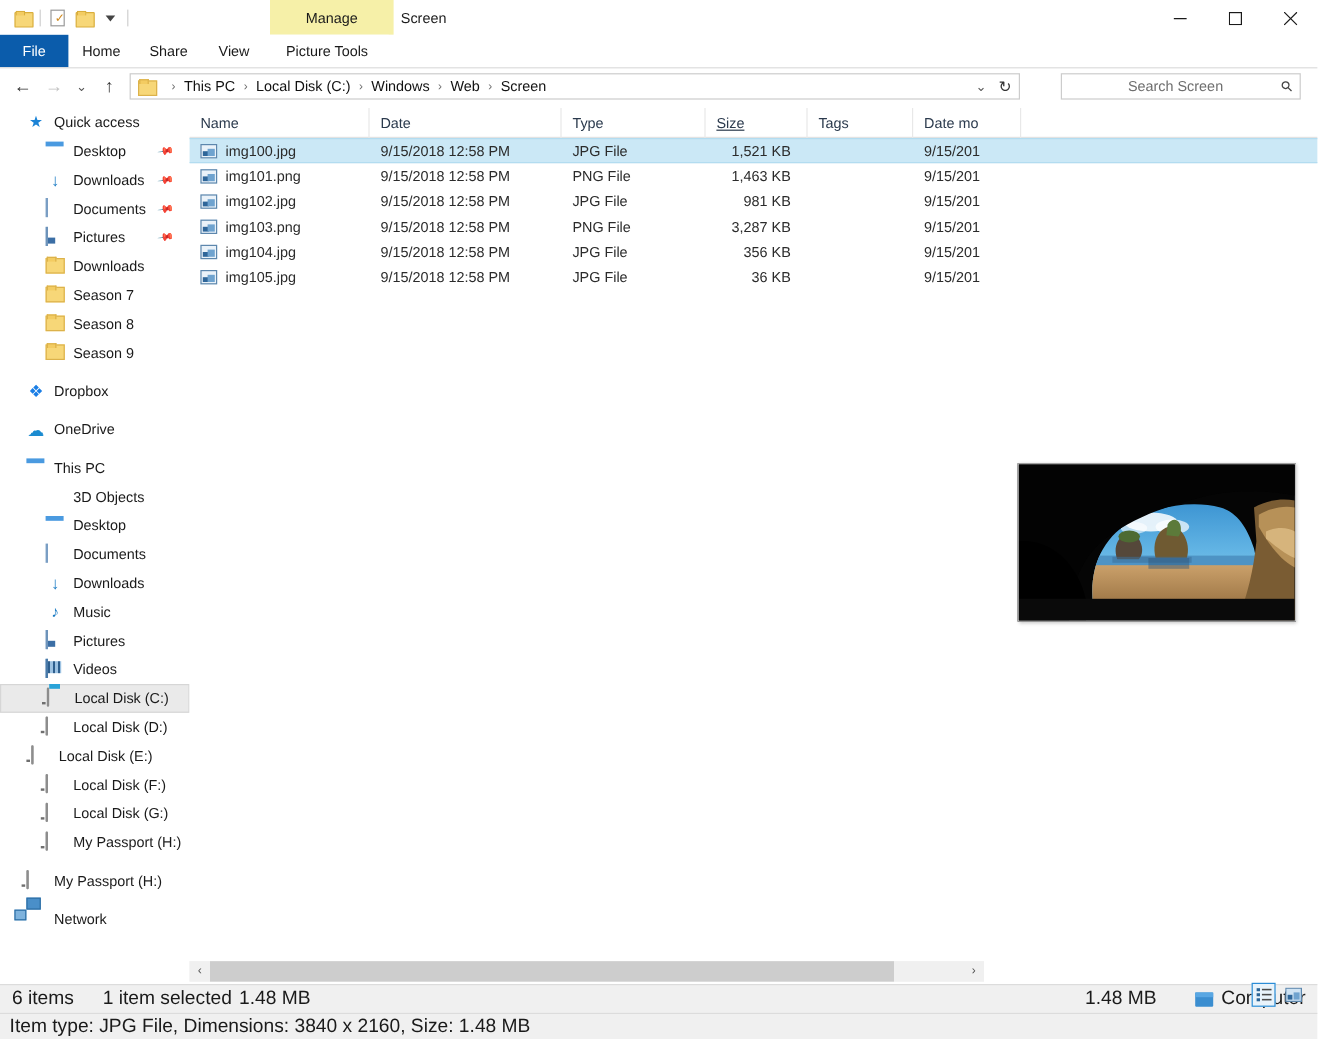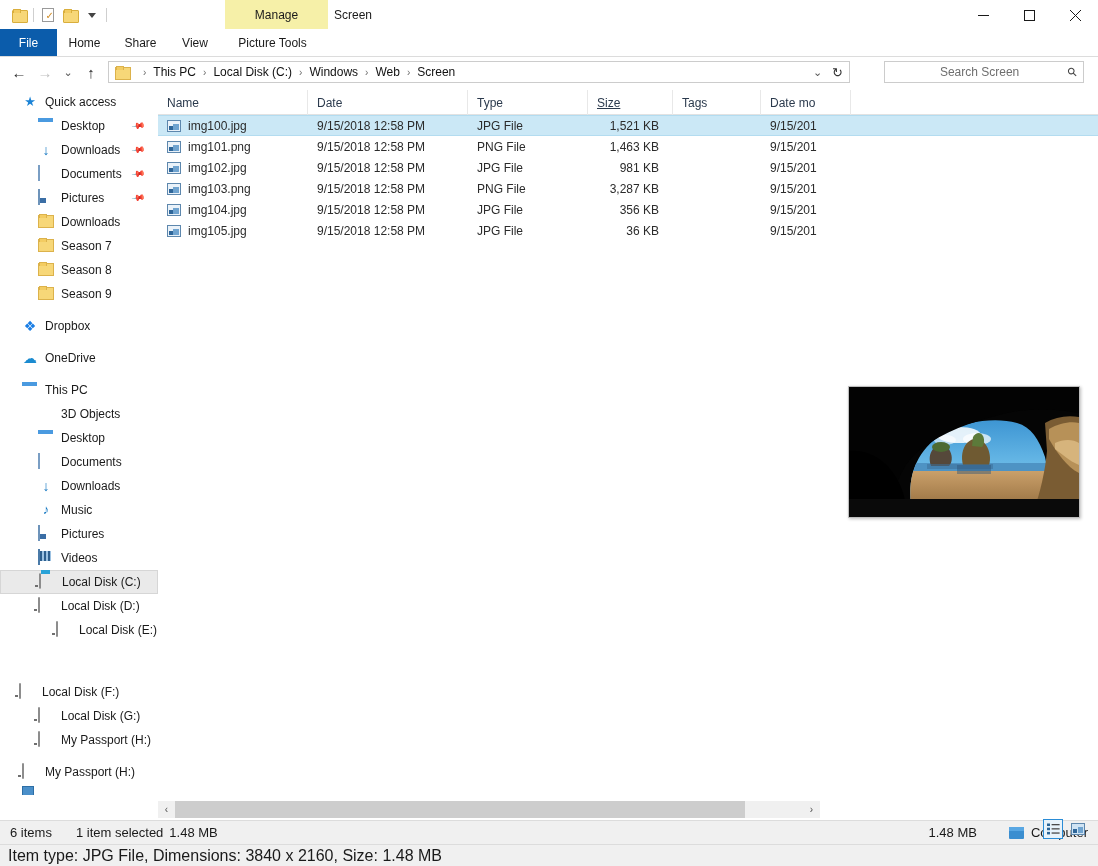--- a/index.html
+++ b/index.html
@@ -166,21 +166,21 @@
   
   .hscroll { position: absolute; left: 158px; top: 801px; width: 662px; height: 17px; background: #f0f0f0; display: flex; align-items: center; }
   .hs-arrow { width: 17px; height: 17px; display:flex; align-items:center; justify-content:center; font-size: 10px; color: #505050; background: #f0f0f0; }
   .hs-track { flex: 1; height: 17px; background: #f0f0f0; position: relative; }
   .hs-thumb { position: absolute; left: 0; top: 0; height: 17px; width: 570px; background: #cdcdcd; }
 
   
   .statusbar {
     position: absolute; left: 0; top: 820px; width: 1098px; height: 24px;
     background: #f0f0f0; border-top: 1px solid #dcdcdc; display: flex; align-items: center;
-    font-size: 13px; color: #1a1a1a;
+    font-size: 16px; color: #1a1a1a;
   }
   .sb-items { margin-left: 10px; }
   .sb-sel { margin-left: 24px; }
   .sb-size { margin-left: 6px; }
   .sb-right { margin-left: auto; display: flex; align-items: center; gap: 8px; margin-right: 10px; }
   .sb-mb { margin-right: 24px; }
   .sb-comp { display: flex; align-items: center; gap: 7px; }
   .sb-mon { width: 15px; height: 12px; background: #3b8ed0; border-radius: 1px; position: relative; }
   .sb-mon::after { content:""; position:absolute; left:0; top:0; width:15px; height:4px; background:#59a7e3; }
   .viewbtns { position: absolute; right: 10px; top: 819px; display: flex; gap: 5px; }
@@ -409,25 +409,25 @@
           <span>Videos</span>
         </div>
         <div class="nav-item sel" style="padding-left: 38px;">
           <span class="ico"><span class="i-hdd sys"></span></span>
           <span>Local Disk (C:)</span>
         </div>
         <div class="nav-item" style="padding-left: 38px;">
           <span class="ico"><span class="i-hdd"></span></span>
           <span>Local Disk (D:)</span>
         </div>
-        <div class="nav-item" style="padding-left: 56px;">
+        <div class="nav-item" style="padding-left: 26px;">
           <span class="ico"><span class="i-hdd"></span></span>
           <span>Local Disk (E:)</span>
         </div>
-        <div class="nav-item" style="padding-left: 19px; margin-top: 38px;">
+        <div class="nav-item" style="padding-left: 38px;">
           <span class="ico"><span class="i-hdd"></span></span>
           <span>Local Disk (F:)</span>
         </div>
         <div class="nav-item" style="padding-left: 38px;">
           <span class="ico"><span class="i-hdd"></span></span>
           <span>Local Disk (G:)</span>
         </div>
         <div class="nav-item" style="padding-left: 38px;">
           <span class="ico"><span class="i-hdd"></span></span>
           <span>My Passport (H:)</span>

